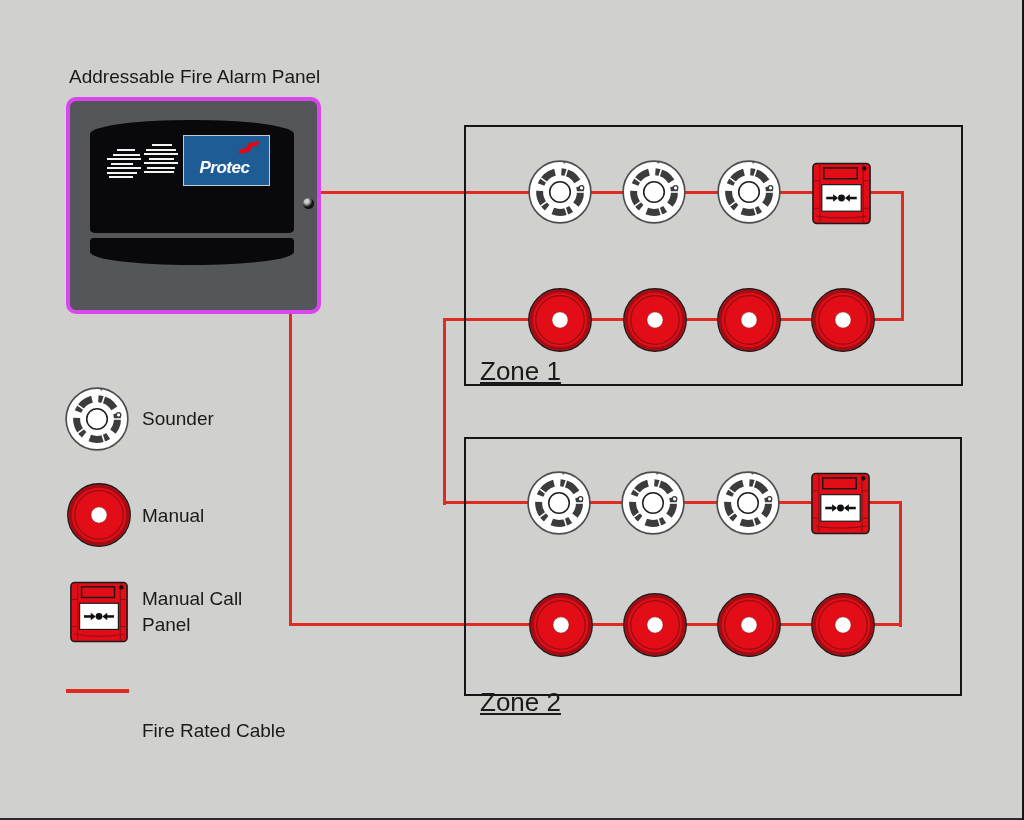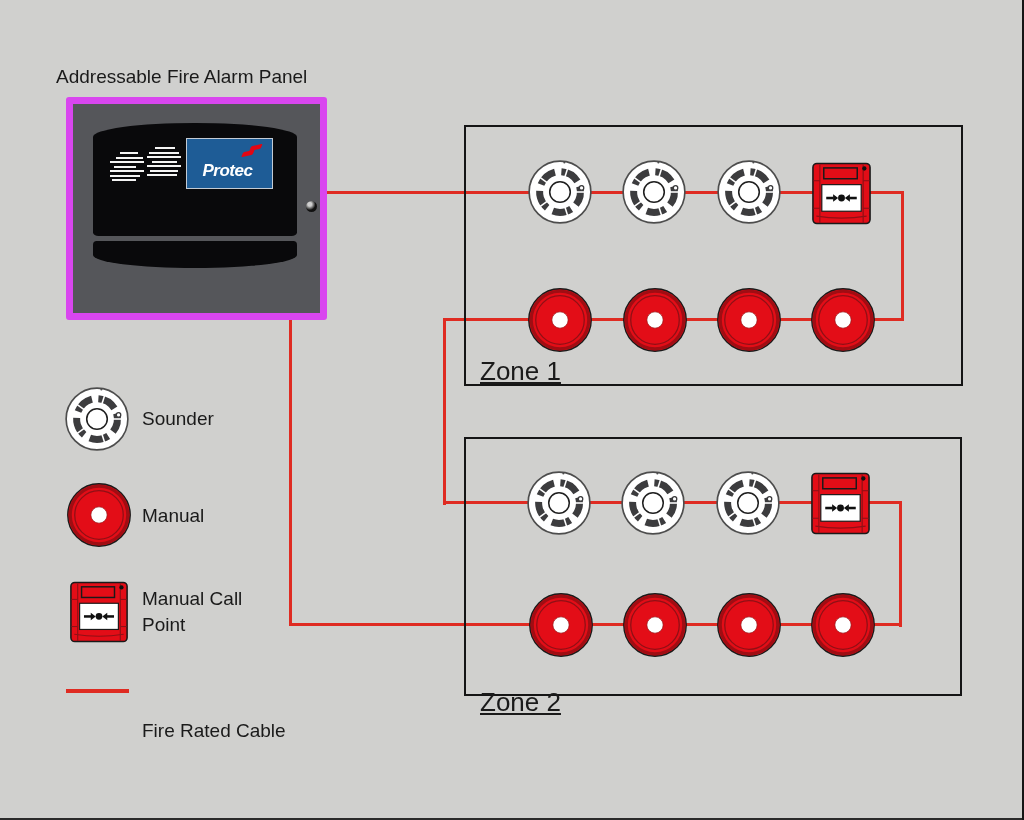--- a/index.html
+++ b/index.html
@@ -8,21 +8,21 @@
     background:#d0d0ce;
     box-shadow: inset -2px 0 0 #151515, inset 0 -2px 0 #2a2a2a;
     font-family:"Liberation Sans","DejaVu Sans",sans-serif;
     color:#1a1a1a;
   }
   .abs{position:absolute;}
   .label{font-size:19px;color:#1a1a1a;}
   
   #panel-body{
     left:66px;top:97px;width:247px;height:209px;
-    background:#55565a;border:7px solid #d946ef;border-radius:3px;
+    background:#55565a;border:4px solid #d946ef;border-radius:10px;
   }
   #panel-screen{
     left:20px;top:19px;width:204px;height:113px;background:#09090b;
     border-top-left-radius:110px 15px;border-top-right-radius:110px 15px;
     border-bottom-left-radius:6px 4px;border-bottom-right-radius:6px 4px;
   }
   #panel-strip{
     left:20px;top:137px;width:204px;height:27px;background:#09090b;
     border-bottom-left-radius:110px 14px;border-bottom-right-radius:110px 14px;
     border-top-left-radius:4px;border-top-right-radius:4px;
@@ -104,21 +104,21 @@
       <path d="M23.5 33.7 L28.6 37.6 L23.5 41.4 Z" fill="#101010"></path>
       <rect x="40" y="36.3" width="7.5" height="2.6" fill="#101010"></rect>
       <path d="M40.5 33.7 L35.4 37.6 L40.5 41.4 Z" fill="#101010"></path>
       <path d="M6.5 56 Q32 60 57.5 56" fill="none" stroke="#8f1016" stroke-width="1.2"></path>
     </symbol>
   </defs>
 </svg>
 
 <div id="canvas">
 
-  <div class="abs label" style="left:56px;top:66px;">Addressable Fire Alarm Panel</div>
+  <div class="abs label" style="left:69px;top:66px;">Addressable Fire Alarm Panel</div>
 
   <div class="cable" style="left:313px;top:191px;width:590px;height:3px;"></div>
   <div class="cable" style="left:901px;top:191px;width:3px;height:130px;"></div>
   <div class="cable" style="left:443px;top:318px;width:461px;height:3px;"></div>
   <div class="cable" style="left:443px;top:318px;width:3px;height:187px;"></div>
   <div class="cable" style="left:443px;top:501px;width:459px;height:3px;"></div>
   <div class="cable" style="left:899px;top:501px;width:3px;height:126px;"></div>
   <div class="cable" style="left:289px;top:623px;width:613px;height:3px;"></div>
   <div class="cable" style="left:289px;top:308px;width:3px;height:318px;"></div>
 
@@ -215,20 +215,20 @@
     <div class="abs label" style="left:142px;top:408px;">Sounder</div>
 
     <svg class="dev" style="left:66px;top:482px;" width="66" height="66">
         <use href="#sym-sounder"></use>
       </svg>
     <div class="abs label" style="left:142px;top:505px;">Manual</div>
 
     <svg class="dev" style="left:68px;top:580px;" width="62" height="64">
         <use href="#sym-mcp"></use>
       </svg>
-    <div class="abs label" id="legend-mcp-label" style="left:142px;top:586px;">Manual Call Point</div>
+    <div class="abs label" id="legend-mcp-label" style="left:142px;top:586px;">Manual Call Panel</div>
 
     <div class="abs cable-swatch" style="left:66px;top:689px;width:63px;height:4px;"></div>
     <div class="abs label" style="left:142px;top:720px;">Fire Rated Cable</div>
   </div>
 
 
 </div>
 
 </body></html>

